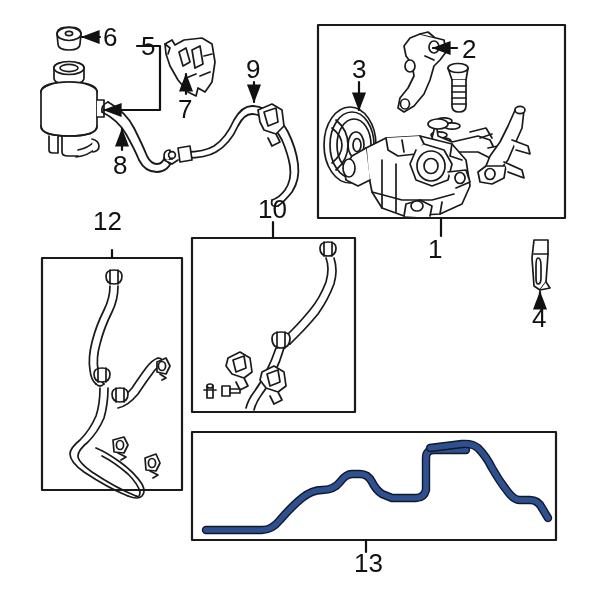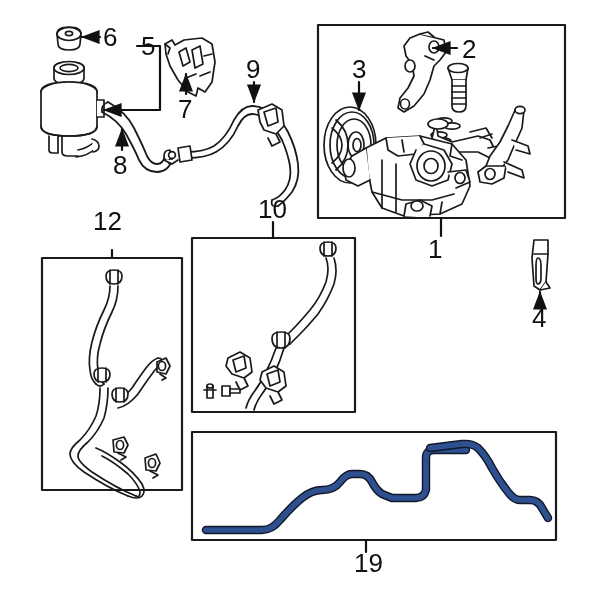--- a/index.html
+++ b/index.html
@@ -321,17 +321,17 @@
   <div class="callout-label" style="left:103px;top:24px;font-size:26px;">6</div>
 
   <div class="callout-label" style="left:178px;top:96px;font-size:26px;">7</div>
 
   <div class="callout-label" style="left:113px;top:152px;font-size:26px;">8</div>
 
   <div class="callout-label" style="left:246px;top:56px;font-size:26px;">9</div>
 
   <div class="callout-label" style="left:258px;top:196px;font-size:26px;">10</div>
 
-  <div class="callout-label" style="left:354px;top:550px;font-size:26px;">19</div>
+  <div class="callout-label" style="left:354px;top:550px;font-size:26px;">13</div>
 
   <div class="callout-label" style="left:93px;top:208px;font-size:26px;">12</div>
 
 </div>
 
 </body></html>

